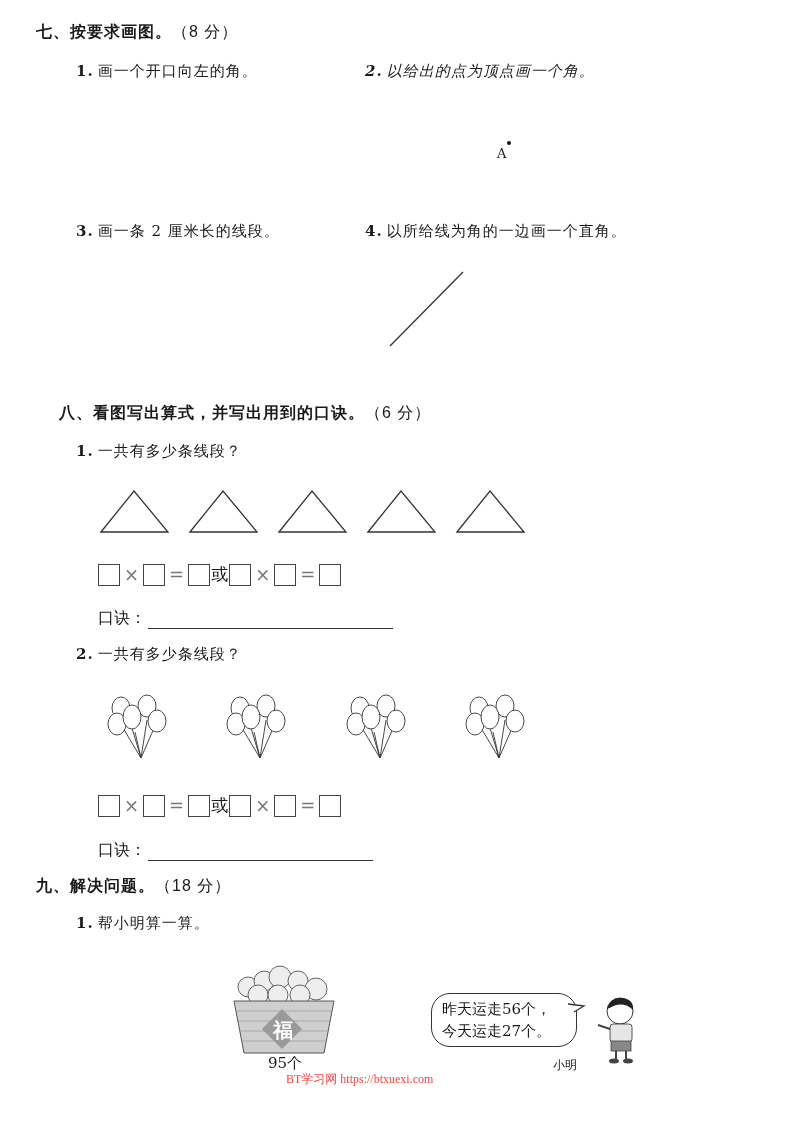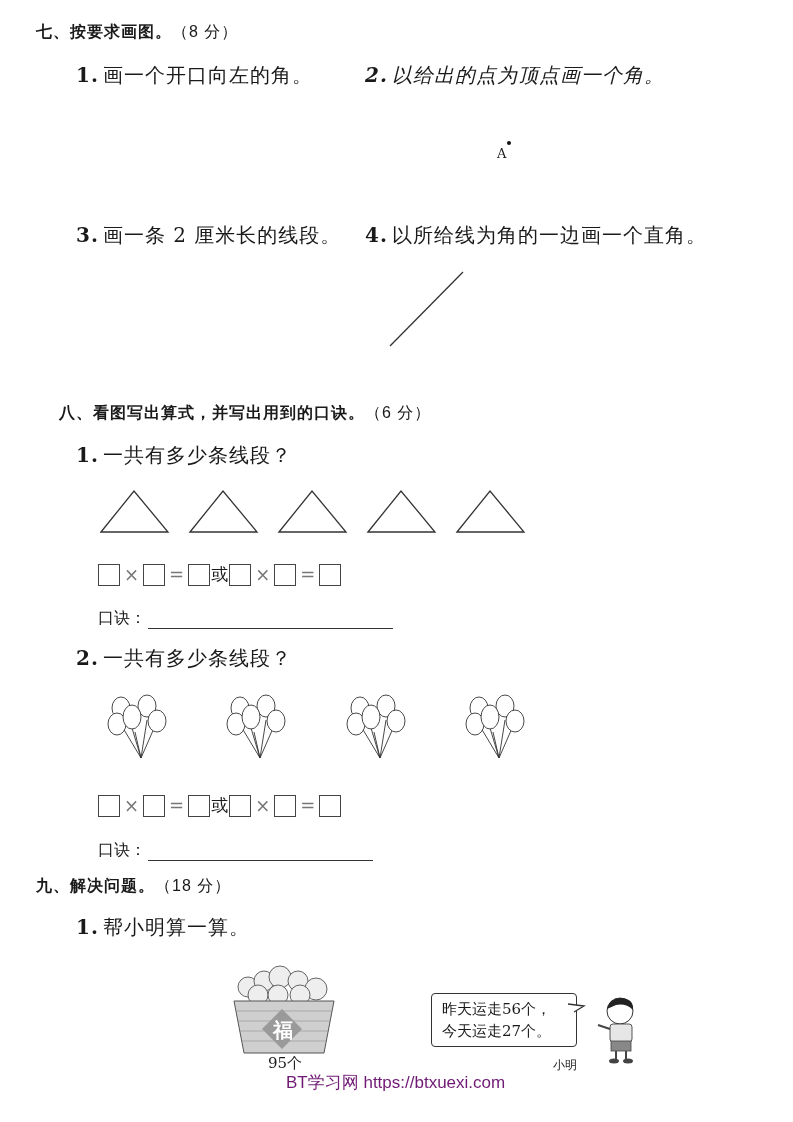--- a/index.html
+++ b/index.html
@@ -4,33 +4,33 @@
 <style>
   html, body { margin: 0; padding: 0; }
   body {
     width: 793px; height: 1122px; position: relative; overflow: hidden;
     background: #ffffff; color: #1a1a1a;
     font-family: "DejaVu Serif", "Liberation Serif", serif;
   }
   .abs { position: absolute; }
   .sec-title { font-family: "DejaVu Sans", "Liberation Sans", sans-serif; font-weight: bold; font-size: 16px; letter-spacing: 1px; white-space: nowrap; }
   .sec-title .score { font-family: Liberation Sans, sans-serif; font-weight: normal; }
-  .q { font-size: 20px; white-space: nowrap; letter-spacing: 1px; }
+  .q { font-size: 15px; white-space: nowrap; letter-spacing: 1px; }
   .q .num { font-weight: bold; margin-right: 4px; }
   .eq { display: flex; align-items: center; font-size: 18px; }
   .box { width: 22px; height: 22px; border: 1.5px solid #444; box-sizing: border-box; display: inline-block; }
   .op { color: #777; margin: 0 4px; font-size: 18px; }
   .or { margin: 0 1px; font-size: 17px; }
   .koujue { font-size: 16px; display: flex; align-items: flex-end; }
   .koujue .line { border-bottom: 1px solid #333; margin-left: 2px; height: 18px; }
   .bubble {
-    border: 1.5px solid #333; border-radius: 4px; background: #fff;
+    border: 1.5px solid #333; border-radius: 19px; background: #fff;
     padding: 4px 10px; font-size: 15px; line-height: 22px; font-family: "DejaVu Serif", serif;
   }
-  .watermark { font-family: Liberation Sans, sans-serif; font-size: 17px; color: #701a75; }
+  .watermark { font-family: Liberation Serif, serif; font-size: 12px; color: #ef4444; }
 </style>
 </head>
 <body>
 
 <div class="abs sec-title" style="left:36px; top:22px;">
   <span>七、按要求画图。</span><span class="score">（8 分）</span>
 </div>
 
 <div class="abs q" style="left:76px; top:62px;">
   <span class="num">1.</span><span>画一个开口向左的角。</span>

